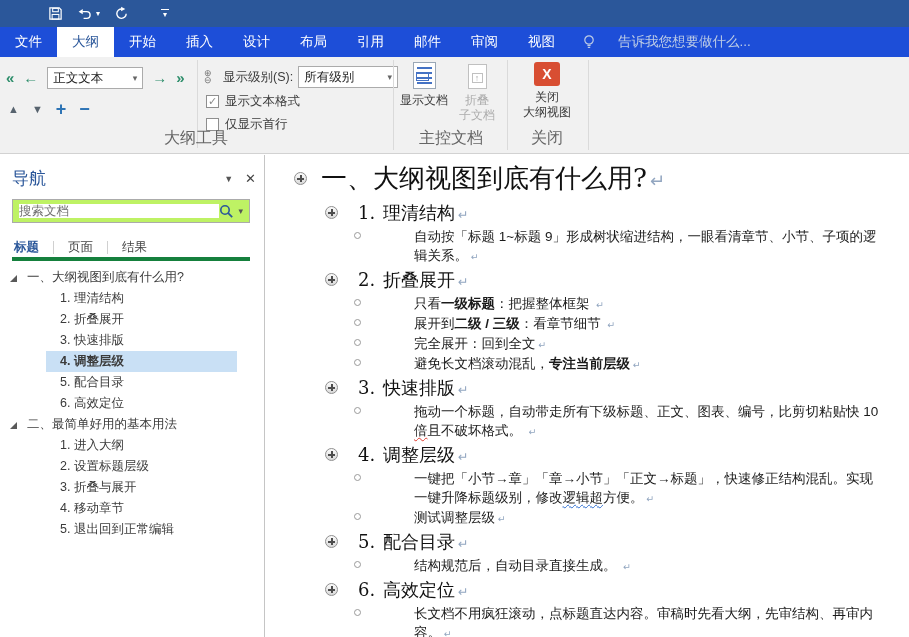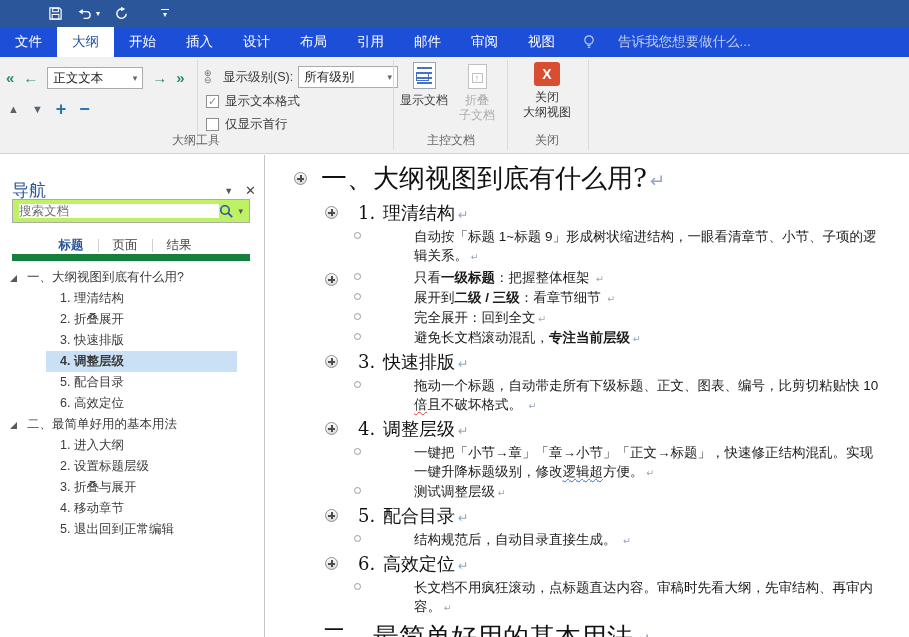--- a/index.html
+++ b/index.html
@@ -16,21 +16,21 @@
 
   
   .tabrow { position:absolute; left:0; top:27px; width:909px; height:30px; background:#1d4ed8; display:flex; }
   .tabs { display:flex; }
   .tab { color:#fff; font-size:13.5px; padding:0 15px; display:flex; align-items:center; cursor:pointer; }
   .tab.active { background:#fff; color:#2B579A; }
   .tellme { display:flex; align-items:center; gap:22px; color:#BDCCE5; font-size:13.5px; padding:0 12px; cursor:pointer; }
 
   
   .ribbon { position:absolute; left:0; top:57px; width:909px; height:97px; background:#F1F1F1; border-bottom:1px solid #D2D2D2; }
-  .grp-label { position:absolute; bottom:4px; font-size:12px; color:#666; text-align:center; }
+  .grp-label { position:absolute; bottom:4px; font-size:16px; color:#666; text-align:center; }
   .vsep { position:absolute; top:3px; height:88px; width:1px; background:#DADADA; }
   .vsep.tall { height:90px; }
 
   .ot-row1 { position:absolute; left:6px; top:10px; display:flex; align-items:center; gap:9px; }
   .arrow-teal { color:#2E8E6B; font-size:15px; font-weight:bold; cursor:pointer; line-height:18px; }
   .combo { display:flex; align-items:center; justify-content:space-between; background:#fff; border:1px solid #ABABAB;
            height:22px; font-size:12.5px; color:#222; padding:0 5px; cursor:pointer; }
   .combo .dd { color:#666; font-size:9px; }
   .ot-row2 { position:absolute; left:8px; top:44px; display:flex; align-items:center; gap:13px; }
   .tri-gray { color:#57636E; font-size:11px; cursor:pointer; }
@@ -52,31 +52,31 @@
       background:repeating-linear-gradient(180deg,#4472C4 0 2px,transparent 2px 5px); }
   .icon-doc .box { position:absolute; left:2px; top:9px; width:13px; height:9px; border:1px solid #4472C4; }
   .icon-docgray { width:19px; height:25px; background:#fff; border:1px solid #C0C0C0; position:relative; margin-top:2px; }
   .icon-docgray .ubox { position:absolute; left:3px; top:8px; width:11px; height:10px; border:1px solid #C0C0C0;
       color:#ABABAB; font-size:9px; line-height:9px; text-align:center; }
   .icon-x { width:26px; height:24px; background:#D84E32; border-radius:3px; color:#fff; font-weight:bold;
       font-size:14px; display:flex; align-items:center; justify-content:center; }
 
   
   .navpane { position:absolute; left:0; top:155px; width:265px; height:482px; background:#fff; border-right:1px solid #C5C5C5; }
-  .nav-header { position:absolute; left:12px; right:8px; top:24px; display:flex; align-items:center;gap:20px; }
+  .nav-header { position:absolute; left:12px; right:8px; top:12px; display:flex; align-items:center;gap:20px; }
   .nav-title { color:#2B579A; font-size:17px; }
   .nav-hicons { margin-left:auto; display:flex; gap:12px; align-items:center; }
   .nav-dd { color:#555; font-size:9px; cursor:pointer; }
   .nav-x { color:#444; font-size:13px; cursor:pointer; }
   .searchbox { position:absolute; left:12px; top:44px; width:238px; height:24px; border:1px solid #ABABAB; background:#bef264;
       display:flex; align-items:center; padding:0 6px; }
   .searchbox input { flex:1; border:none; outline:none; font-size:12.5px; color:#333; font-family:inherit; }
   .searchbox input::placeholder { color:#707070; }
   .nav-tabs { position:absolute; left:12px; top:82px; width:238px; height:24px; display:flex; align-items:center;
-      border-bottom:7px solid #15803d;justify-content:center; }
+      border-bottom:4px solid #15803d; }
   .ntab { font-size:12.5px; color:#444; padding:0 14px; cursor:pointer; }
   .ntab:first-child { padding-left:2px; }
   .ntab.active { color:#2B579A; font-weight:bold; }
   .ntab-sep { width:1px; height:13px; background:#D0D0D0; }
   .navtree { position:absolute; left:0; top:112px; width:264px; }
   .titem { position:relative; height:21px; line-height:21px; font-size:12.5px; color:#3B3B3B; cursor:pointer;
       white-space:nowrap; overflow:hidden; }
   .titem.lv1 { padding-left:27px; }
   .titem.lv2 { padding-left:60px; }
   .titem.sel { background:linear-gradient(#C9E0F5,#C9E0F5) no-repeat 46px 0 / 191px 100%;font-weight:bold; }
@@ -268,21 +268,21 @@
     </div>
 </div>
 
 <div class="docarea" id="doc">
     <div class="row l1"><span class="mkp"></span><span class="txt">一、大纲视图到底有什么用?<span class="pmark">↵</span></span></div>
     <div class="row l2"><span class="mkp"></span><span class="txt"><span class="num">1.</span><span>理清结构</span><span class="pmark">↵</span></span></div>
     <div class="row l3">
       <span class="mkc"></span>
       <span class="txt"><span class="">自动按「标题 1~标题 9」形成树状缩进结构，一眼看清章节、小节、子项的逻辑关系。</span><span class="pmark">↵</span></span>
     </div>
-    <div class="row l2"><span class="mkp"></span></div>
+    <div class="row l2"><span class="mkp"></span><span class="txt"><span class="num">2.</span><span>折叠展开</span><span class="pmark">↵</span></span></div>
     <div class="row l3">
       <span class="mkc"></span>
       <span class="txt"><span class="">只看</span><span class="seg-b">一级标题</span><span class="">：把握整体框架 </span><span class="pmark">↵</span></span>
     </div>
     <div class="row l3">
       <span class="mkc"></span>
       <span class="txt"><span class="">展开到</span><span class="seg-b">二级 / 三级</span><span class="">：看章节细节 </span><span class="pmark">↵</span></span>
     </div>
     <div class="row l3">
       <span class="mkc"></span>

